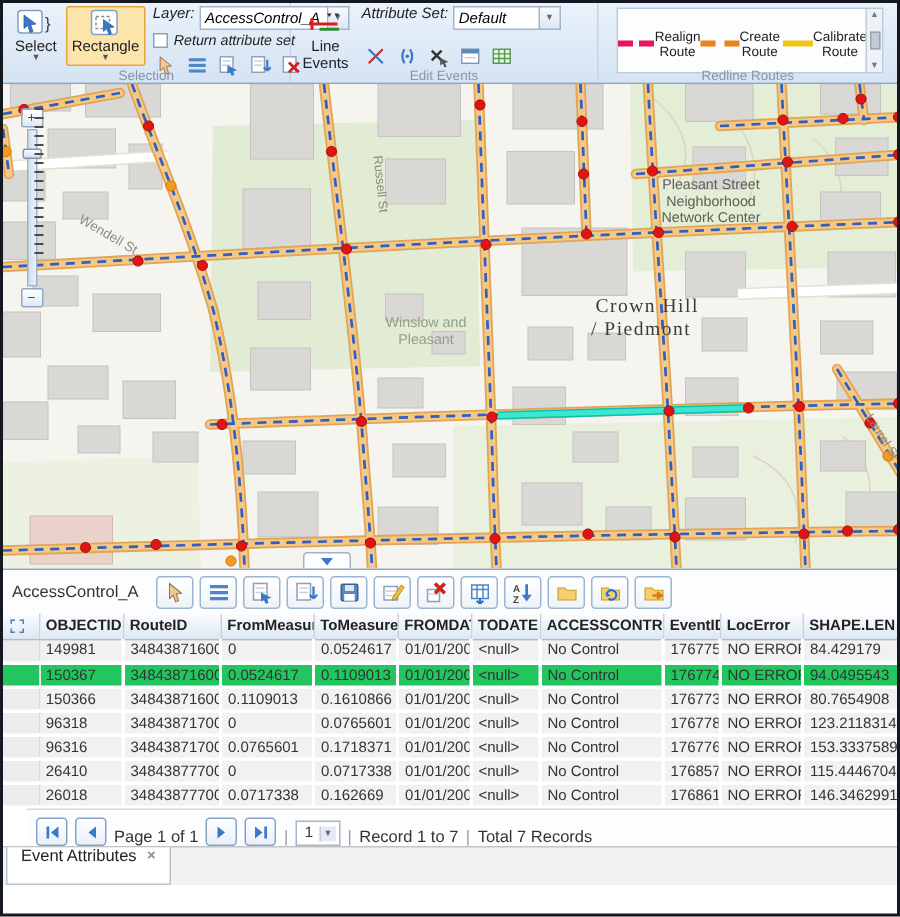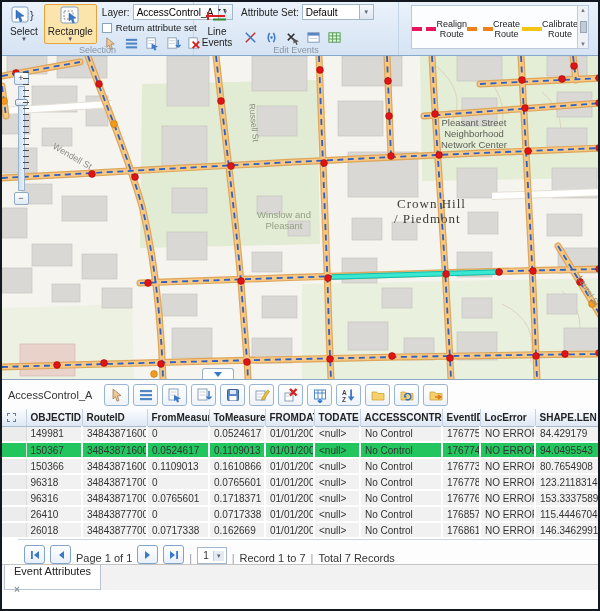--- a/index.html
+++ b/index.html
@@ -11,21 +11,21 @@
   .rtab { font-size:11px; color:#222; padding:3px 16px 3px; cursor:default; }
   .rtab.active { background:#fff; border:1px solid #a6bad2; border-bottom:none; border-radius:2px 2px 0 0; }
   .ribbon-body { height:54px; background:linear-gradient(#eaf2fb,#d5e3f3); border-bottom:1px solid #85a8ce; display:flex; }
   .rgroup { position:relative; padding:2px 4px 11px 4px; border-right:1px solid #c3d4e6; display:flex; align-items:flex-start; }
   .rgroup-label { position:absolute; bottom:0; left:0; right:0; text-align:center; font-size:9px; color:#8795a6; }
   .bigbtn { display:flex; flex-direction:column; align-items:center; padding:1px 3px; border:1px solid transparent; border-radius:2px; margin-right:2px; }
   .bigbtn .lbl { font-size:10px; color:#222; line-height:11px; text-align:center; }
   .bigbtn .caret { font-size:6px; color:#556; line-height:5px; }
   .bigbtn.hl { background:#fce5ad; border-color:#e8a33d; }
   .rb-col { display:flex; flex-direction:column; margin-left:3px; }
-  .rb-row { display:flex; align-items:center; margin-bottom:2px; }
+  .rb-row { display:flex; align-items:flex-start; margin-bottom:2px;font-style:italic; }
   .rb-lbl { font-size:10px; color:#222; margin-right:3px; white-space:nowrap; }
   .combo { display:flex; height:16px; }
   .combo .ctext { background:#fff; border:1px solid #a2b6cc; font-size:10px; padding:1px 3px; display:flex; align-items:center; white-space:nowrap; }
   .combo .cbtn { width:14px; background:linear-gradient(#f6f9fc,#dde7f1); border:1px solid #a2b6cc; border-left:none; font-size:6px; color:#667; display:flex; align-items:center; justify-content:center; }
   .chk { width:10px; height:10px; background:#fff; border:1px solid #8aa2ba; margin-right:4px; }
   .mini-row { display:flex; gap:3px; align-items:center; }
   .mini-icon { width:18px; height:17px; display:flex; align-items:center; justify-content:center; }
   .redline-box { border:1px solid #b9cadd; background:#fcfdfe; display:flex; height:44px; margin-top:1px; }
   .redline-btn { width:55px; display:flex; flex-direction:row; align-items:center; justify-content:flex-start; padding-top:4px; }
   .redline-btn .dash { width:26px; height:4px; margin:3px 0 4px; display:flex; justify-content:space-between; }
@@ -59,21 +59,21 @@
   .selbox { width:9px; height:9px; border:1px dashed #5b7fae; margin-left:1px; }
 
   .pager { height:25px; display:flex; align-items:flex-end; gap:5px; padding:0 6px; border-top:1px solid #ccd6e2; background:#fdfdfd; font-size:11px; color:#333;margin-left:16px; }
   .pbtn { width:21px; height:19px; background:linear-gradient(#fff,#e9f0f8); border:1px solid #7fa3cc; border-radius:3px; display:flex; align-items:center; justify-content:center; }
   .psep { color:#99a; }
   .page-select { display:flex; align-items:center; height:17px; border:1px solid #a2b6cc; background:#fff; font-size:10px; padding:0 2px 0 5px; gap:4px; }
   .page-select .caret { font-size:6px; color:#667; background:#e4ebf3; padding:2px 2px; border-left:1px solid #c0ccd8; }
 
   
   .bottom-tabs { height:26px; background:#f2f2f2; border-top:1px solid #c4c4c4; display:flex; align-items:stretch; }
-  .btab { margin-left:2px; background:#fff; border:1px solid #b9c4d2; border-top:none; display:flex; align-items:flex-start; gap:7px; padding:0 9px; font-size:11px; color:#222;flex-direction:column; }
+  .btab { margin-left:2px; background:#fff; border:1px solid #b9c4d2; border-top:none; display:flex; align-items:flex-start; gap:7px; padding:0 9px; font-size:11px; color:#222; }
   .btab .close { color:#8a93a0; font-size:10px; font-weight:bold; }
 </style>
 </head>
 <body>
 
 <div class="window">
 
 
   <div class="ribbon-body">
 
@@ -235,20 +235,21 @@
               <i style="background:#f2c414"></i>
             </span>
             <span class="lbl">Calibrate<br>Route</span>
           </div>
           <div class="vscroll">
             <span>▲</span>
             <span class="thumb"></span>
             <span>▼</span>
           </div>
         </div>
+      <div class="rgroup-label">Redline Routes</div>
     </div>
   </div>
 
   <div class="map">
     <svg width="600" height="323" viewBox="0 0 600 323">
 
       <rect width="600" height="323" fill="#f6f4ef"></rect>
 
       <path d="M140,28 L315,24 L318,188 L138,192 Z" fill="#e2ebd3"></path>
       <path d="M418,0 L600,0 L600,122 L420,125 Z" fill="#e4edd6"></path>

